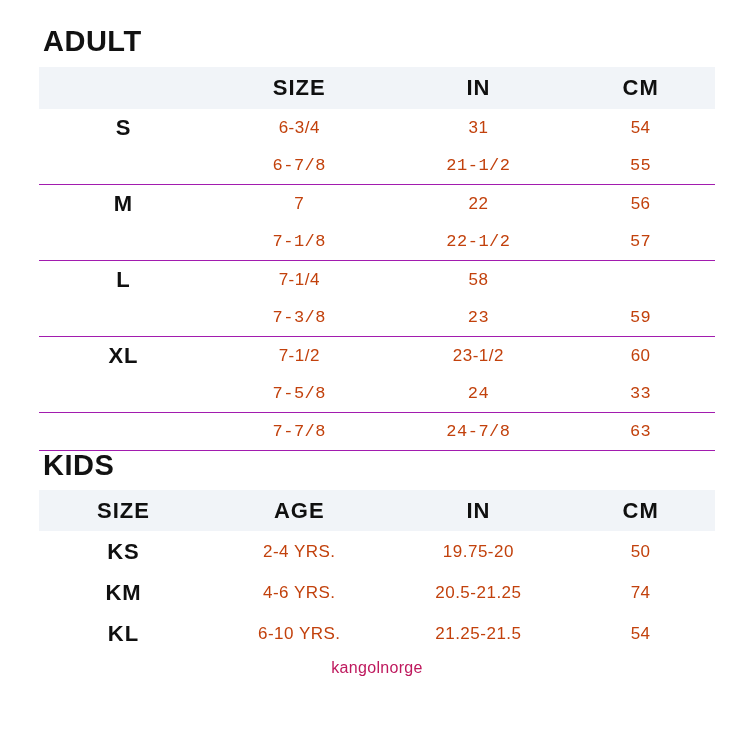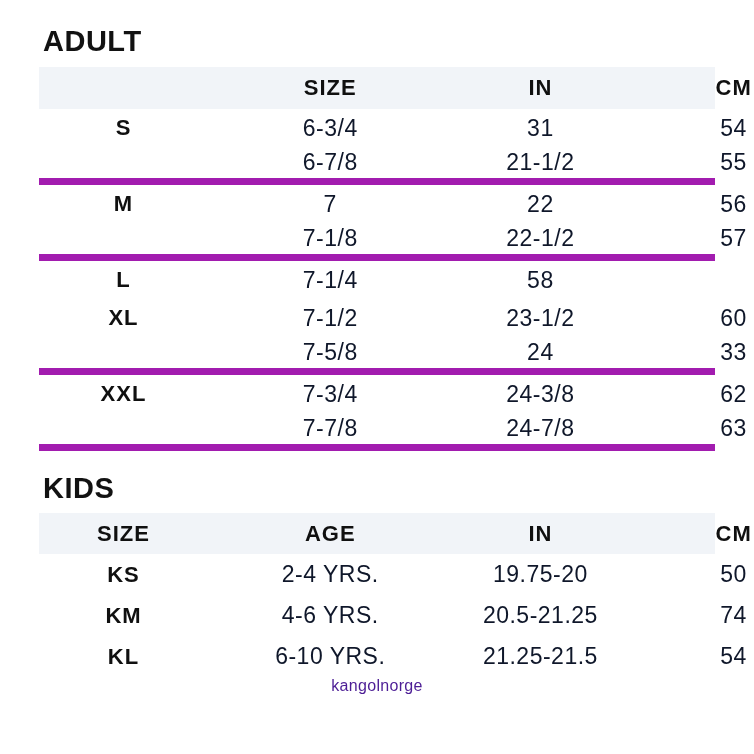--- a/index.html
+++ b/index.html
@@ -15,67 +15,67 @@
   }
   .section-title {
     font-size: 29px;
     font-weight: 800;
     letter-spacing: 0.5px;
     color: #121212;
     line-height: 1;
     margin-left: 4px;
   }
   .adult-title { margin-bottom: 11px; }
-  .kids-title { margin-top: 23px; margin-bottom: 10px; }
+  .kids-title { margin-bottom: 10px; }
 
   .sizetable { width: 676px; }
 
   .trow {
     display: grid;
     grid-template-columns: 25% 27% 26% 22%;
     align-items: center;
-    gap: 31px;
   }
   .head-row {
     background: #f1f4f8;
     height: 42px;
   }
   .kids-head-row { height: 41px; }
   .adult-row { height: 38px; }
   .kids-row { height: 41px; }
-  .pair-last { border-bottom: 7px solid #a21caf; }
+  .pair-last { border-bottom: 1px solid #a21caf; font-family: Liberation Mono, monospace; }
 
   .cell {
     text-align: center;
     white-space: nowrap;
     overflow: visible;
   }
   .head-cell {
     font-weight: 700;
     font-size: 22px;
     letter-spacing: 1px;
     color: #101010;
   }
   .label-cell {
     font-weight: 700;
     font-size: 22px;
     letter-spacing: 1px;
     color: #101010;
   }
   .value-cell {
     font-weight: 400;
-    font-size: 23px;
+    font-size: 17px;
     letter-spacing: 0.5px;
-    color: #0f172a;
+    color: #c2410c;
   }
   .footer {
+    margin-top: 5px;
     text-align: center;
     font-size: 16px;
     letter-spacing: 0.3px;
-    color: #4c1d95;
+    color: #be185d;
   }
 </style>
 </head>
 <body>
 
 <div class="page">
 
   <div class="section-title adult-title">ADULT</div>
 
   <div class="sizetable">
@@ -110,40 +110,40 @@
       <div class="cell value-cell">7-1/8</div>
       <div class="cell value-cell">22-1/2</div>
       <div class="cell value-cell">57</div>
     </div>
 
     <div class="trow adult-row">
       <div class="cell label-cell">L</div>
       <div class="cell value-cell">7-1/4</div>
       <div class="cell value-cell">58</div>
     </div>
+    <div class="trow adult-row pair-last">
+      <div class="cell label-cell"></div>
+      <div class="cell value-cell">7-3/8</div>
+      <div class="cell value-cell">23</div>
+      <div class="cell value-cell">59</div>
+    </div>
 
     <div class="trow adult-row">
       <div class="cell label-cell">XL</div>
       <div class="cell value-cell">7-1/2</div>
       <div class="cell value-cell">23-1/2</div>
       <div class="cell value-cell">60</div>
     </div>
     <div class="trow adult-row pair-last">
       <div class="cell label-cell"></div>
       <div class="cell value-cell">7-5/8</div>
       <div class="cell value-cell">24</div>
       <div class="cell value-cell">33</div>
     </div>
 
-    <div class="trow adult-row">
-      <div class="cell label-cell">XXL</div>
-      <div class="cell value-cell">7-3/4</div>
-      <div class="cell value-cell">24-3/8</div>
-      <div class="cell value-cell">62</div>
-    </div>
     <div class="trow adult-row pair-last">
       <div class="cell label-cell"></div>
       <div class="cell value-cell">7-7/8</div>
       <div class="cell value-cell">24-7/8</div>
       <div class="cell value-cell">63</div>
     </div>
   </div>
 
   <div class="section-title kids-title">KIDS</div>
 

